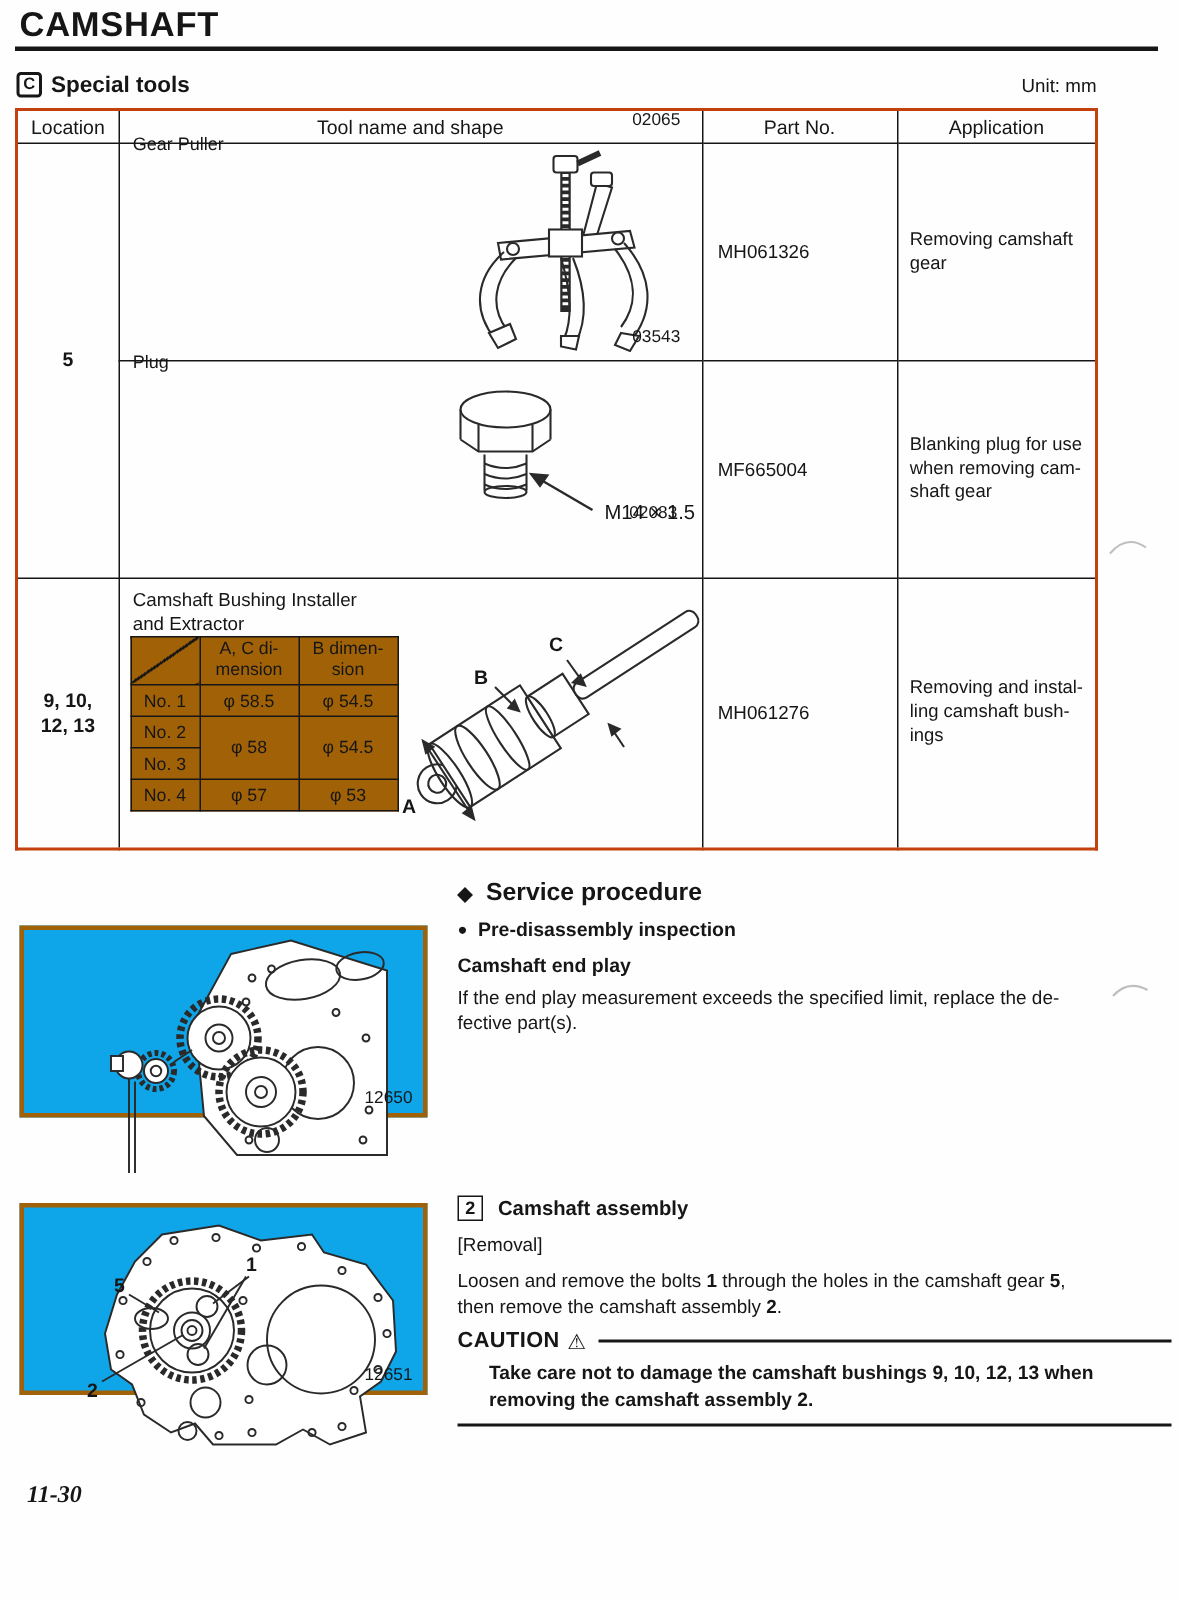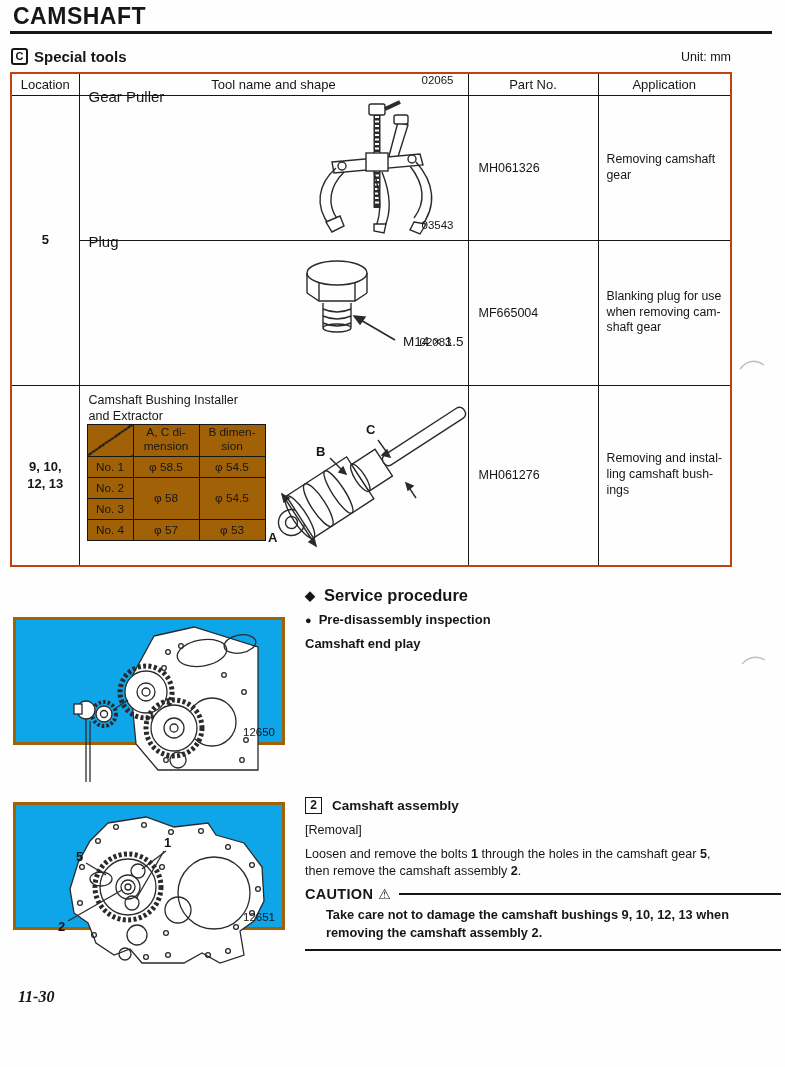--- a/index.html
+++ b/index.html
@@ -37,21 +37,21 @@
   table.tools { border:2px solid #c2410c; }
   table.tools th {
     height:22px; font-size:13px; font-weight:500; text-align:center;
   }
   td.loc {
     text-align:center; vertical-align:middle;
     font-size:13px; font-weight:700; line-height:1.35;
   }
   td.toolcell { vertical-align:top; padding:0; }
   .cellwrap { position:relative; width:100%; height:100%; }
-  .toolname { position:absolute; left:9px; top:50%; transform:translateY(-50%); font-size:15px; }
+  .toolname { position:absolute; left:9px; top:50%; transform:translateY(-50%); font-size:12px; }
   .toolname-top { position:absolute; left:9px; top:6px; font-size:12.5px; line-height:1.3; }
   .fig-no { position:absolute; font-size:11.5px; font-weight:500; }
   td.part { vertical-align:middle; font-size:12.5px; padding-left:10px;margin-left:22px; }
   td.app  { vertical-align:middle; font-size:12.3px; padding-left:8px; line-height:1.3; }
 
   
   table.subtable { border-collapse:collapse; position:absolute; left:7px; top:38px; background:#a16207; }
   table.subtable td { border:1.5px solid #161616; font-size:11.8px; text-align:center; padding:1px 4px; }
   td.sub-corner { width:46px; padding:0;
     background:linear-gradient(to bottom right, transparent 48.5%, #161616 48.5%, #161616 52%, transparent 52%); }
@@ -374,20 +374,22 @@
 <div class="abs svc">
   <div class="svc-head">
     <span class="diamond">◆</span>
     <span>Service procedure</span>
   </div>
   <div class="svc-sub">
     <span class="dot">●</span>
     <span>Pre-disassembly inspection</span>
   </div>
   <div class="svc-h3">Camshaft end play</div>
+  <div class="svc-body pre">If the end play measurement exceeds the specified limit, replace the de-
+fective part(s).</div>
 </div>
 
 <div class="abs asm">
   <div class="asm-head">
     <span class="numbox">2</span>
     <span class="asm-title">Camshaft assembly</span>
   </div>
   <div class="removal">[Removal]</div>
   <div class="asm-body pre"><span>Loosen and remove the bolts </span><span class="seg-b">1</span><span> through the holes in the camshaft gear </span><span class="seg-b">5</span><span>,
 then remove the camshaft assembly </span><span class="seg-b">2</span><span>.</span></div>

